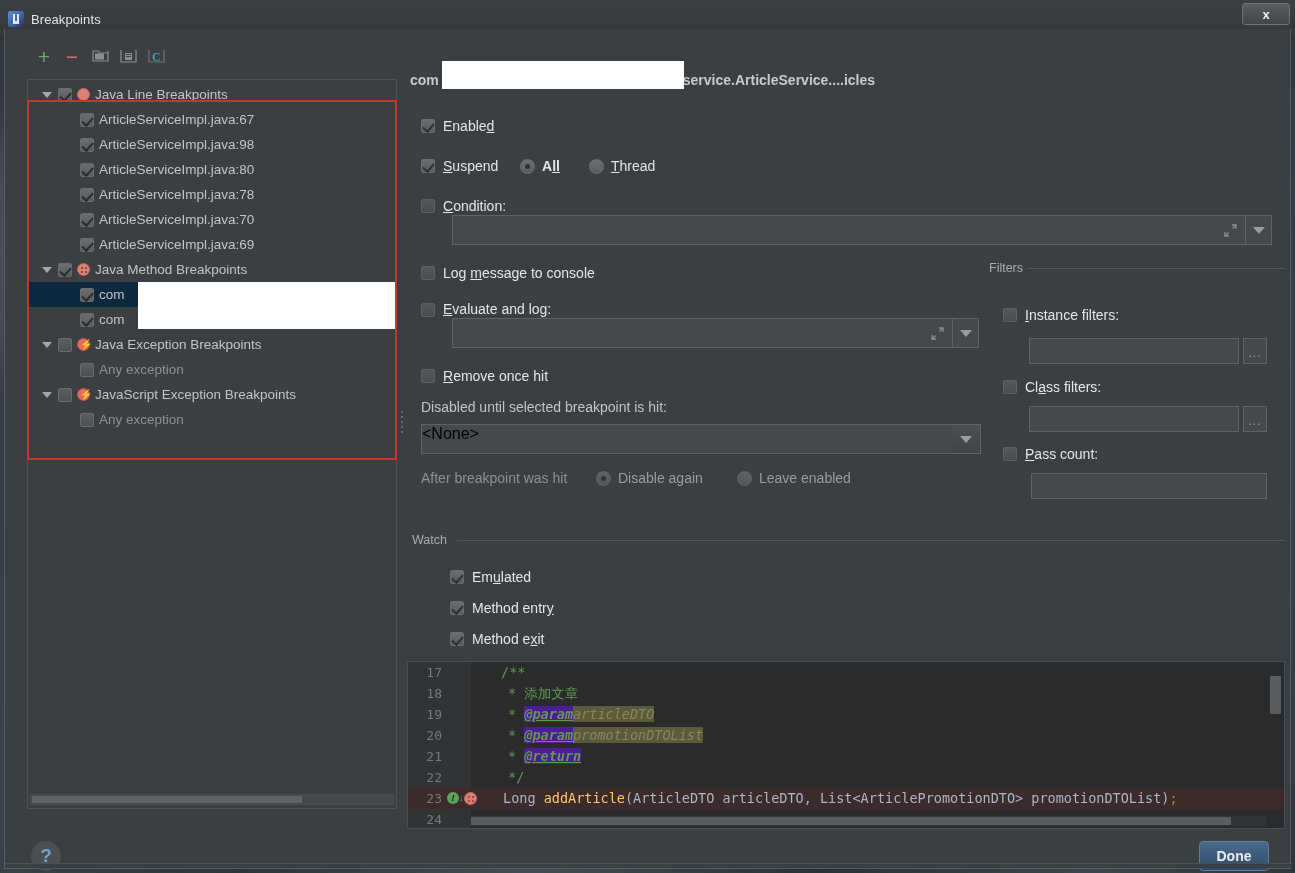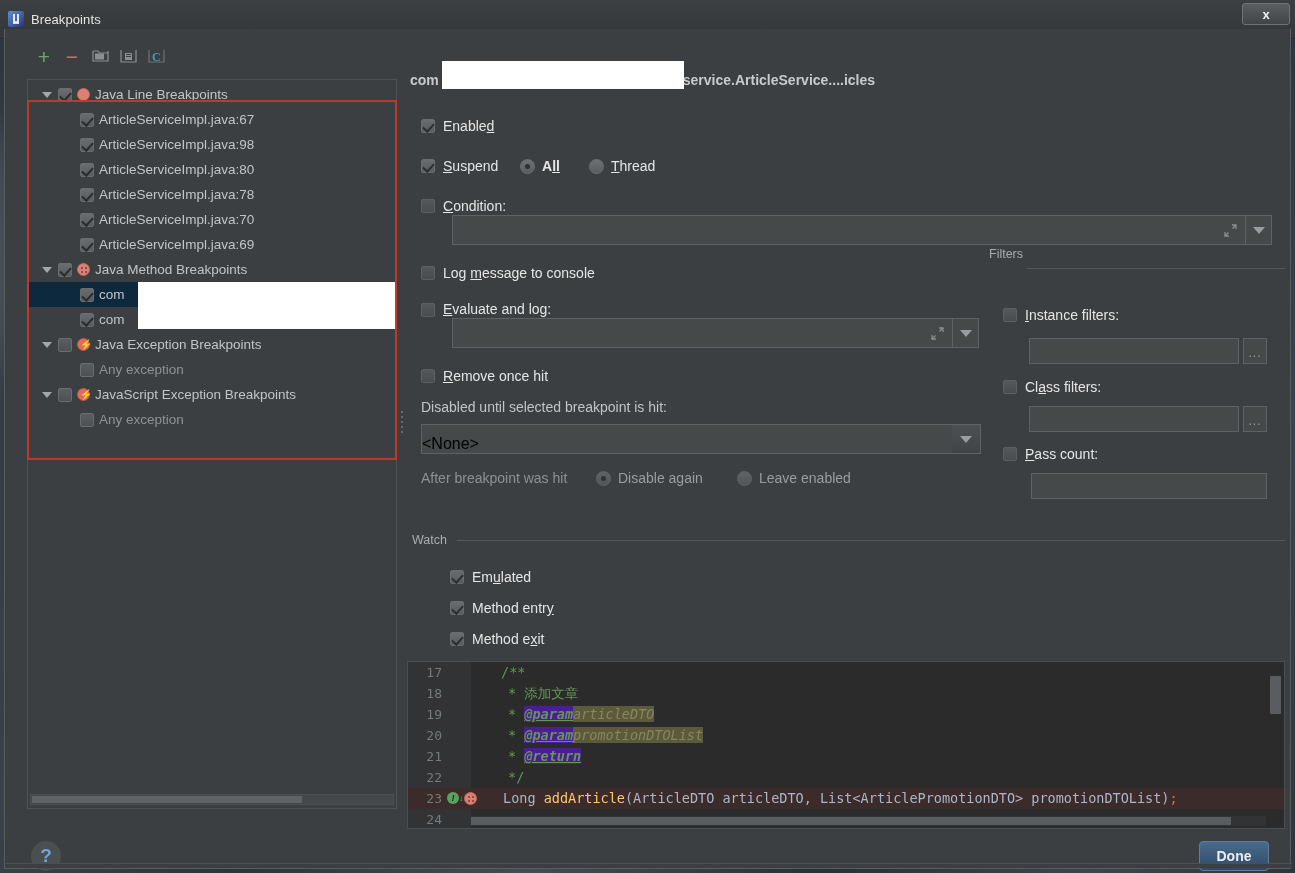--- a/index.html
+++ b/index.html
@@ -202,21 +202,21 @@
   .txtfield .val { color: #bcbec0; font-size: 13.5px; padding-left: 10px; }
   .fld-btn {
     width: 26px; height: 28px; position: absolute; right: 0; top: 0;
     display: flex; align-items: center; justify-content: center;
     border-left: 1px solid #5e6264; cursor: pointer;
   }
   .caret-down { width: 0; height: 0; border-left: 6px solid transparent; border-right: 6px solid transparent; border-top: 7px solid #9a9d9f; }
 
   .combo {
     background: #45494a; border: 1px solid #5e6264; height: 30px;
-    position: absolute; display: flex; align-items: flex-end;
+    position: absolute; display: flex; align-items: flex-start;
   }
   .combo .cbtn {
     width: 28px; height: 28px; position: absolute; right: 0; top: 0;
     background: linear-gradient(180deg,#4c5052 0%,#404446 100%);
     display: flex; align-items: center; justify-content: center; cursor: pointer;
   }
 
   .grp-title { position: absolute; font-size: 12.5px; color: #a9abad; background: #3c3f41; padding-right: 7px; }
   .grp-line { position: absolute; height: 1px; background: #51555722; border-top: 1px solid #53575a; }
 
@@ -538,21 +538,21 @@
       <div style="position:absolute;left:14px;top:431px;font-size:14px;color:#8e9194;">After breakpoint was hit</div>
       <div class="row" style="left:189px; top:431px;">
         <span class="radio on" style="opacity:.75"></span>
         <span class="ctl-label" style="color:#9a9d9f">Disable again</span>
       </div>
       <div class="row" style="left:330px; top:431px;">
         <span class="radio" style="opacity:.75"></span>
         <span class="ctl-label" style="color:#9a9d9f">Leave enabled</span>
       </div>
 
-      <div class="grp-title" style="left:582px; top:208px;">Filters</div>
+      <div class="grp-title" style="left:582px; top:222px;">Filters</div>
       <div class="grp-line" style="left:620px; top:229px; width:258px;"></div>
 
       <div class="row" style="left:596px; top:268px;">
         <span class="ctl-cb off"></span>
         <span class="ctl-label"><u>I</u>nstance filters:</span>
       </div>
       <div class="txtfield" style="left:622px; top:299px; width:210px; height:26px;">
         <span class="val"></span>
       </div>
       <div class="ellipsis-btn" style="left:836px; top:299px;">...</div>

